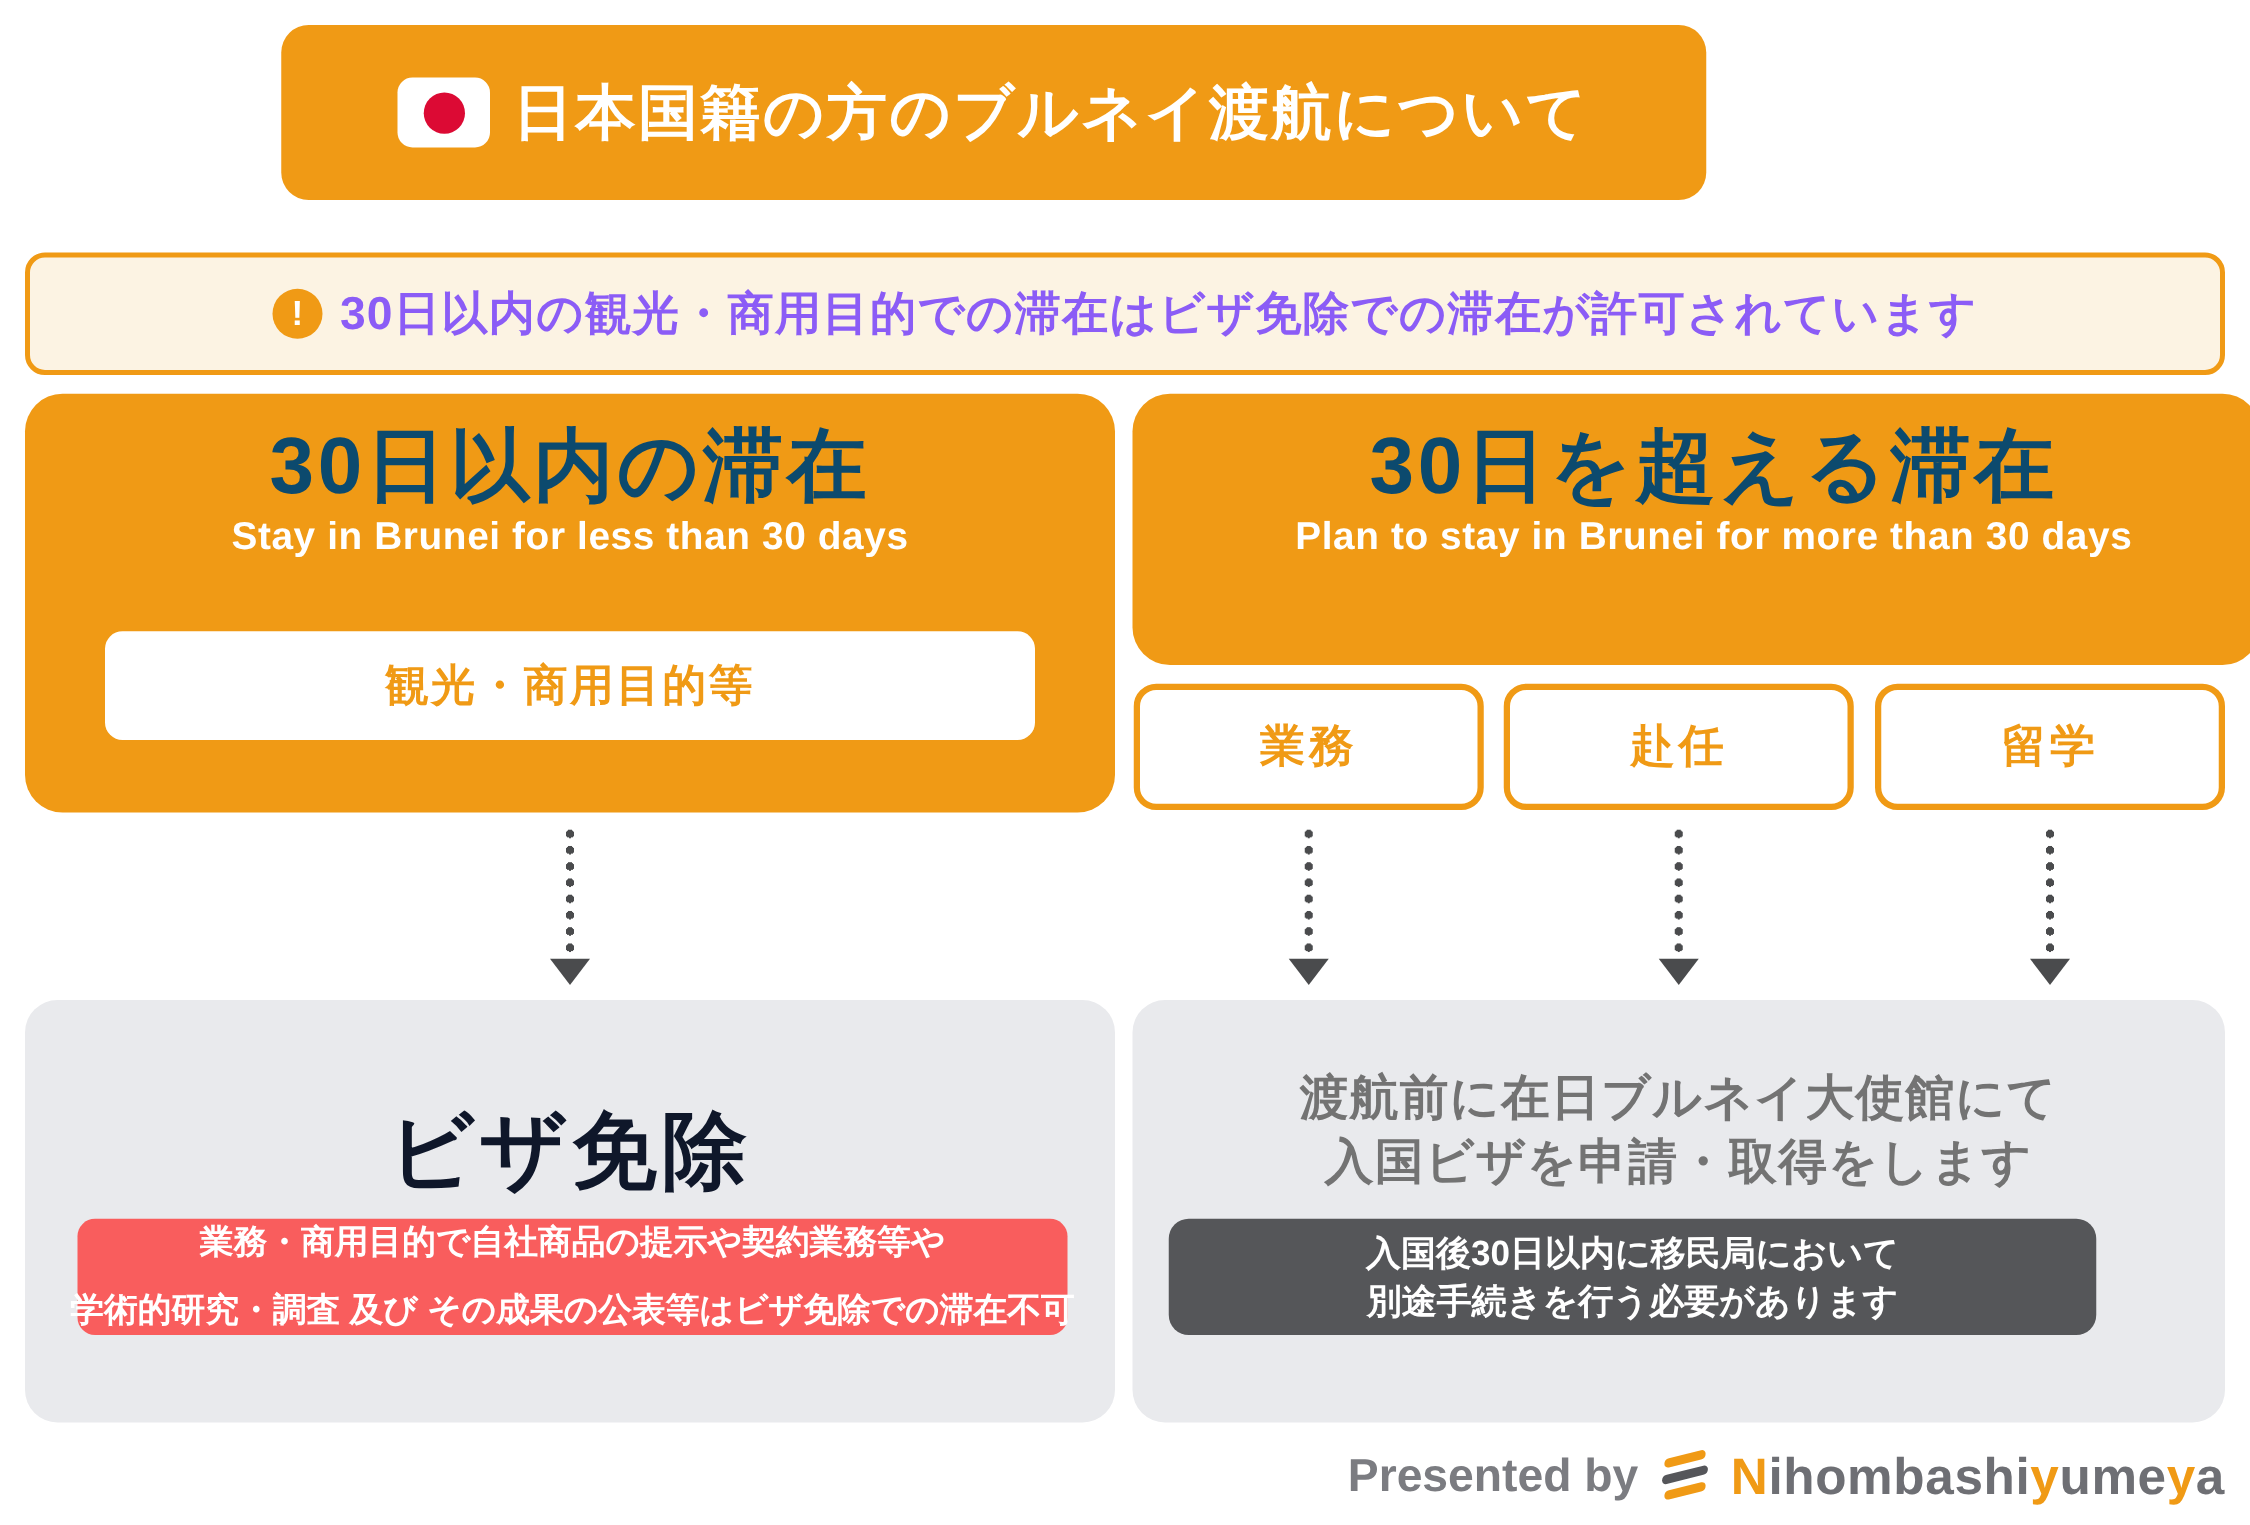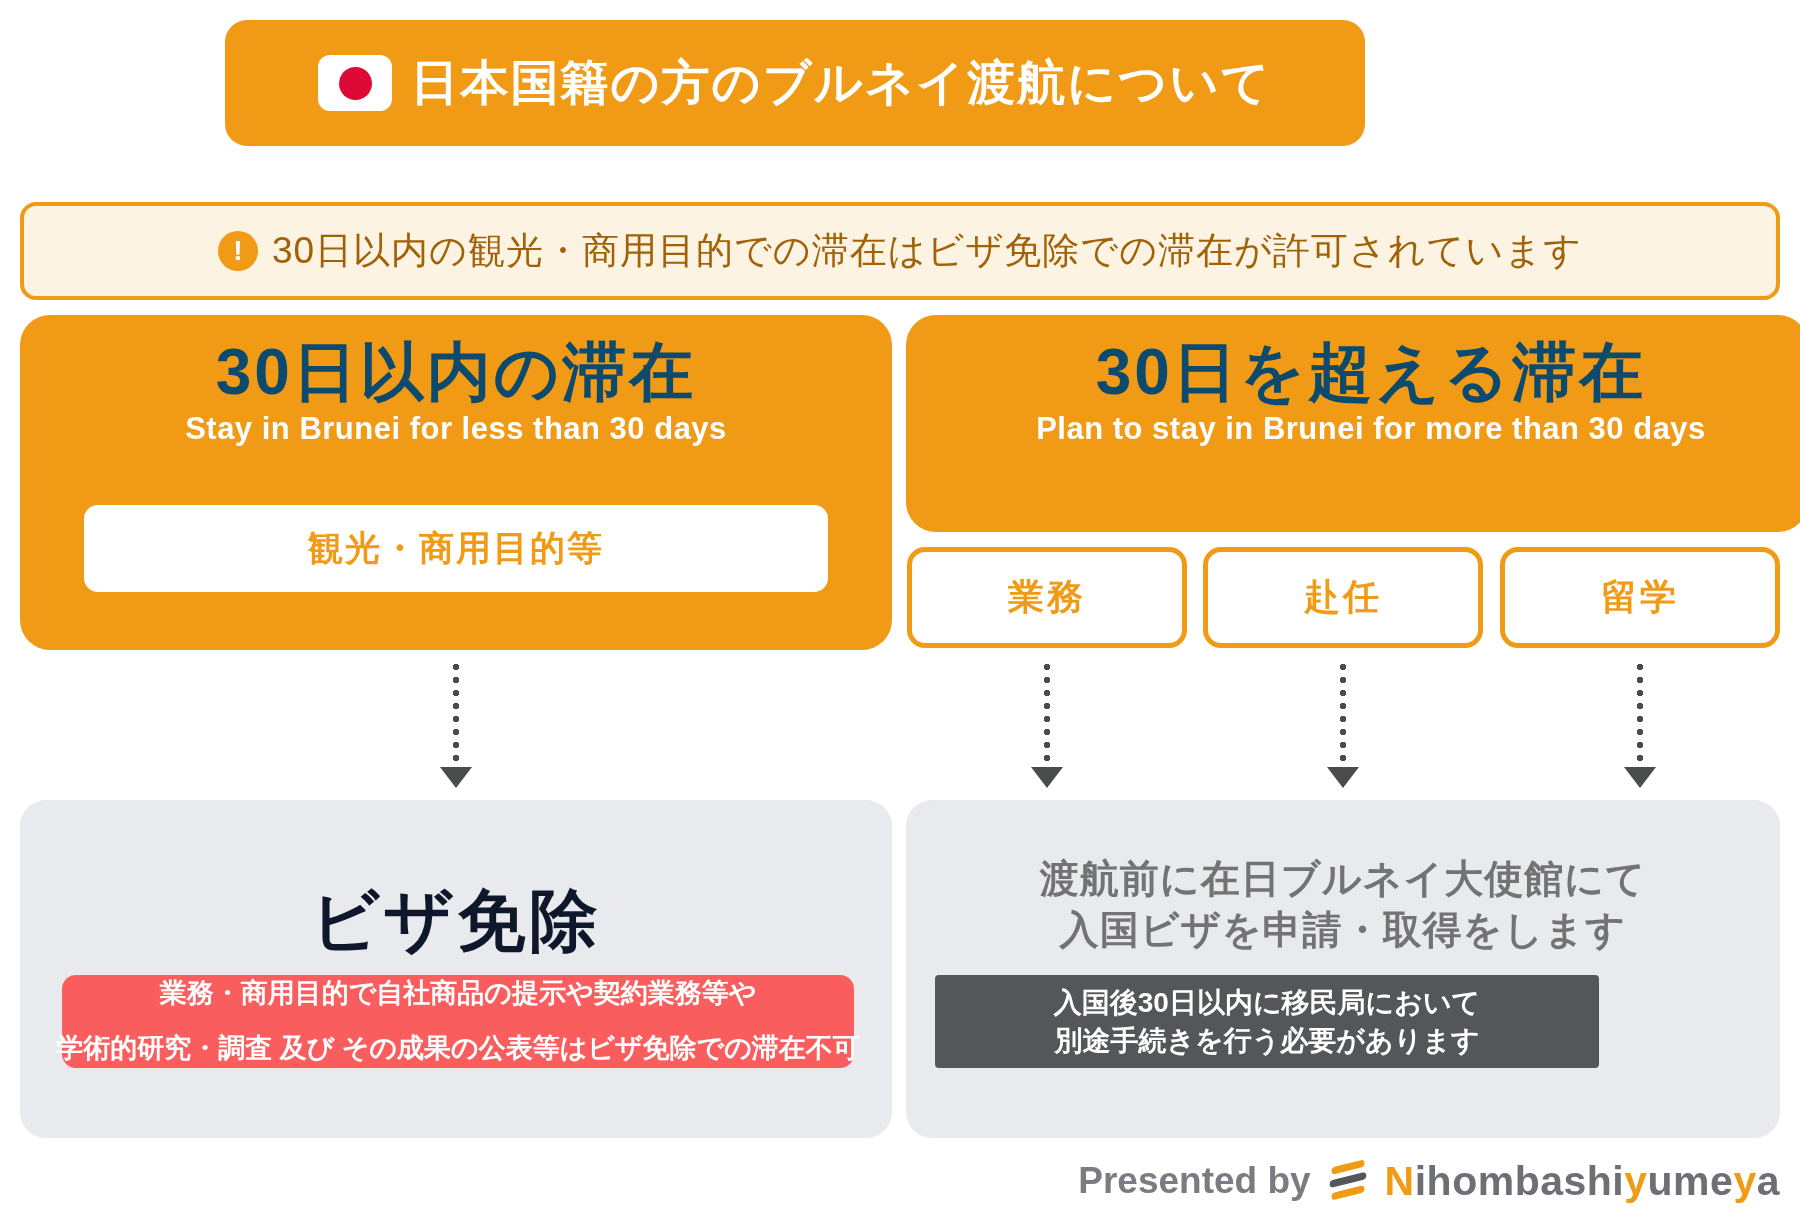--- a/index.html
+++ b/index.html
@@ -2,42 +2,42 @@
 <html><head>
 <meta charset="utf-8">
 <style>
   html,body{margin:0;padding:0;background:#ffffff;}
   .stage{
     position:relative;width:1800px;height:1220px;overflow:hidden;background:#ffffff;
     font-family:"Liberation Sans","DejaVu Sans",sans-serif;
   }
   
   .banner{
-    position:absolute;left:225px;top:20px;width:1140px;height:126px;
+    position:absolute;left:225px;top:20px;width:1140px;height:140px;
     background:#F09A15;border-radius:22px;
     display:flex;align-items:center;justify-content:center;gap:18px;
   }
   .flag{
     width:74px;height:56px;background:#ffffff;border-radius:12px;
     display:flex;align-items:center;justify-content:center;flex:0 0 auto;
   }
   .flag-dot{width:33px;height:33px;border-radius:50%;background:#DC0A34;}
   .banner-title{color:#ffffff;font-size:48px;font-weight:bold;letter-spacing:2px;white-space:nowrap;}
   
   .notice{
     position:absolute;left:20px;top:202px;width:1760px;height:98px;box-sizing:border-box;
     background:#FCF3E3;border:4px solid #F09A15;border-radius:16px;
     display:flex;align-items:center;justify-content:center;gap:14px;
   }
   .excl{
     width:40px;height:40px;border-radius:50%;background:#F09A15;flex:0 0 auto;
     display:flex;align-items:center;justify-content:center;
     color:#ffffff;font-size:28px;font-weight:bold;
   }
-  .notice-text{font-size:37px;font-weight:normal;color:#a16207;letter-spacing:1px;white-space:nowrap;text-align:right;}
+  .notice-text{font-size:37px;font-weight:bold;color:#8b5cf6;letter-spacing:1px;white-space:nowrap;text-align:right;}
   
   .card{position:absolute;background:#F09A15;border-radius:30px;text-align:center;}
   .card-left{left:20px;top:315px;width:872px;height:335px;}
   .card-right{left:906px;top:315px;width:874px;height:217px;padding-left:28px;}
   .card-title{color:#0c4a6e;font-size:64px;font-weight:bold;letter-spacing:3px;margin-top:22px;line-height:1.1;}
   .card-sub{color:#ffffff;font-size:31px;font-weight:bold;margin-top:4px;letter-spacing:0.5px;}
   .pill{
     position:absolute;left:64px;top:190px;width:744px;height:87px;
     background:#ffffff;border-radius:14px;
     display:flex;align-items:center;justify-content:center;
@@ -71,22 +71,22 @@
   .gcard-right{left:906px;width:874px;}
   .gbig{color:#0f172a;font-size:68px;font-weight:bold;letter-spacing:4px;margin-top:76px;}
   .gheading{color:#737373;font-size:39px;font-weight:bold;letter-spacing:1px;margin-top:53px;line-height:1.32;}
   .redbox{
     position:absolute;left:42px;top:175px;width:792px;height:93px;
     background:#F95D5D;border-radius:14px;
     display:flex;flex-direction:column;align-items:center;justify-content:space-between;
   }
   .redbox div{color:#ffffff;font-size:27px;font-weight:bold;line-height:1.4;white-space:nowrap;}
   .darkbox{
-    position:absolute;left:29px;top:175px;width:664px;height:93px;
-    background:#555659;border-radius:4px;
+    position:absolute;left:29px;top:175px;width:742px;height:93px;
+    background:#555659;border-radius:16px;
     display:flex;flex-direction:column;align-items:center;justify-content:center;
   }
   .darkbox div{color:#ffffff;font-size:28px;font-weight:bold;line-height:1.35;white-space:nowrap;}
   
   .footer{
     position:absolute;right:20px;top:1148px;height:66px;
     display:flex;align-items:center;justify-content:flex-end;gap:14px;
   }
   .presented{color:#7B7C81;font-size:37px;font-weight:bold;}
   .logo-mark{width:46px;height:44px;flex:0 0 auto;}

